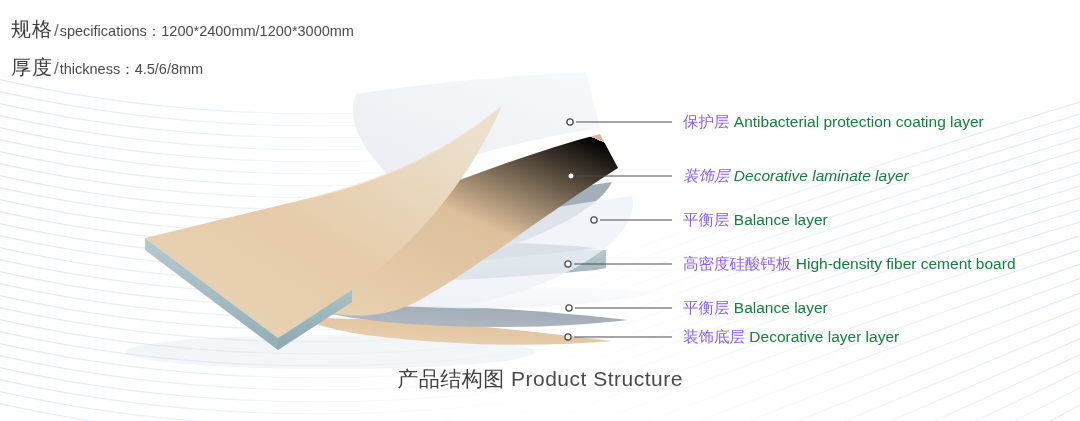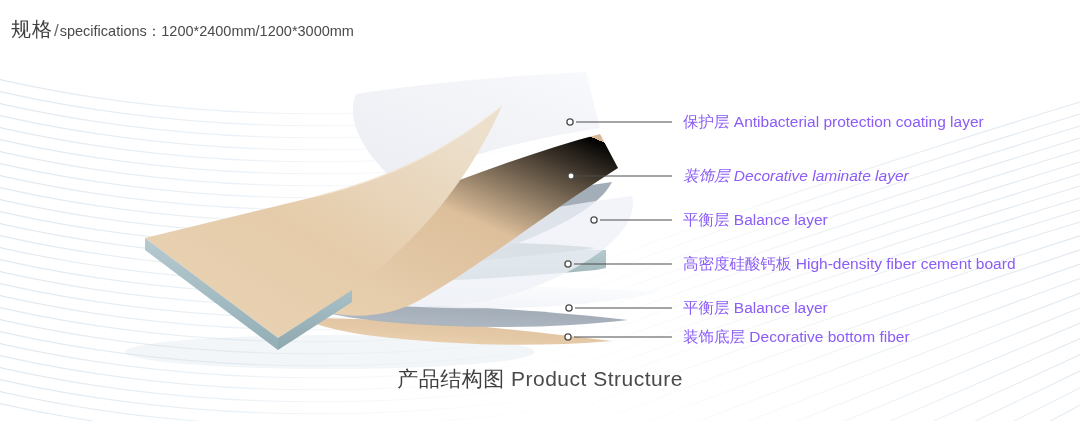--- a/index.html
+++ b/index.html
@@ -26,21 +26,21 @@
   #art{position:absolute;left:0;top:0;width:1080px;height:421px;}
 
   
   #callouts{position:absolute;left:0;top:0;width:1080px;height:421px;}
   .callout-text{
     position:absolute;white-space:nowrap;
     color:#4a4a4a;font-size:15.5px;
     transform:translateY(-50%);
   }
   .callout-text .cn{color:#8b5cf6;}
-  .callout-text .en{color:#8b5cf6;}
+  .callout-text .en{color:#15803d;}
 
   
   #caption{
     position:absolute;left:0;top:365px;width:1080px;
     text-align:center;white-space:nowrap;
     font-size:21px;color:#4a4a4a;letter-spacing:.5px;
   }
   #caption .cn{color:#3f3f3f;}
 </style>
 </head>
@@ -125,20 +125,23 @@
       <path d="M740,564 Q1000,460 1220,324"></path>
       <path d="M760,576 Q1020,472 1220,336"></path>
       <path d="M780,588 Q1040,484 1220,348"></path>
     </g>
   </svg>
 
   <div class="spec" id="spec1">
     <span class="cn">规格</span><span class="sl">/</span><span class="en">specifications：</span><span class="en">1200*2400mm/1200*3000mm</span>
   </div>
 
+  <div class="spec" id="spec2">
+    <span class="cn">厚度</span><span class="sl">/</span><span class="en">thickness：</span><span class="en">4.5/6/8mm</span>
+  </div>
 
   <svg id="art" viewBox="0 0 1080 421">
     <defs>
       <linearGradient id="gTanTop" x1="0.05" y1="0.9" x2="0.85" y2="0.05">
         <stop offset="0%" stop-color="#e9d3b5"></stop>
         <stop offset="45%" stop-color="#e5cba9"></stop>
         <stop offset="100%" stop-color="#ece0cd"></stop>
       </linearGradient>
       <linearGradient id="gEdge" x1="0" y1="0" x2="0" y2="1">
         <stop offset="0%" stop-color="#b6cad0"></stop>
@@ -264,21 +267,21 @@
   <div class="callout-text" style="left:683px;top:264px;">
     <span class="cn">高密度硅酸钙板</span>
     <span class="en">High-density fiber cement board</span>
   </div>
   <div class="callout-text" style="left:683px;top:308px;">
     <span class="cn">平衡层</span>
     <span class="en">Balance layer</span>
   </div>
   <div class="callout-text" style="left:683px;top:337px;">
     <span class="cn">装饰底层</span>
-    <span class="en">Decorative bottom fiber</span>
+    <span class="en">Decorative layer layer</span>
   </div>
 
   <div id="caption">
     <span class="cn">产品结构图</span>
     <span class="en">Product Structure</span>
   </div>
 
 </div>
 
 </body></html>

